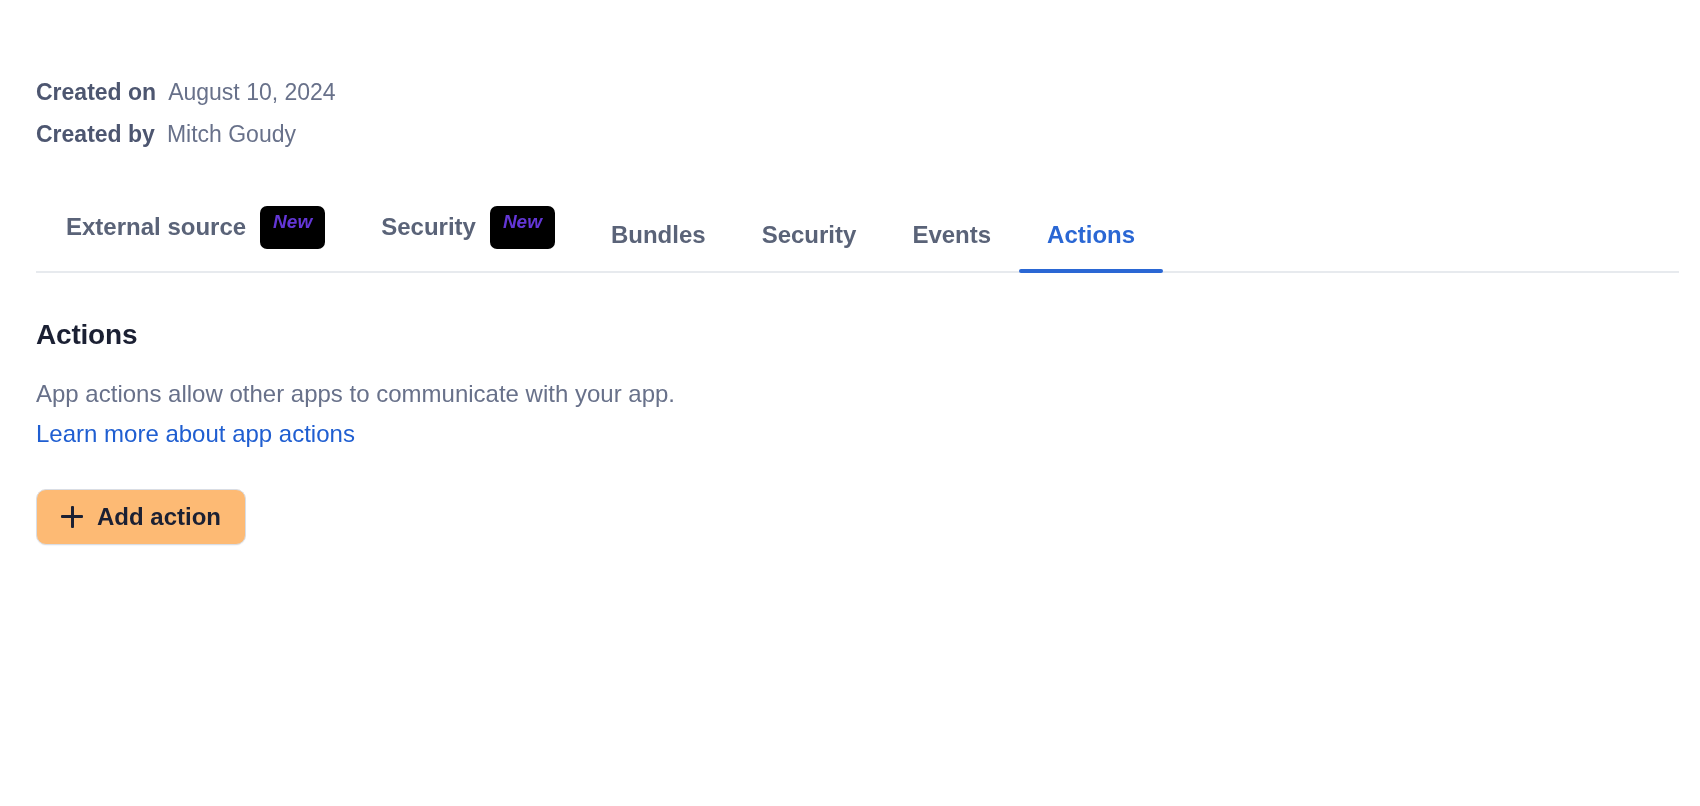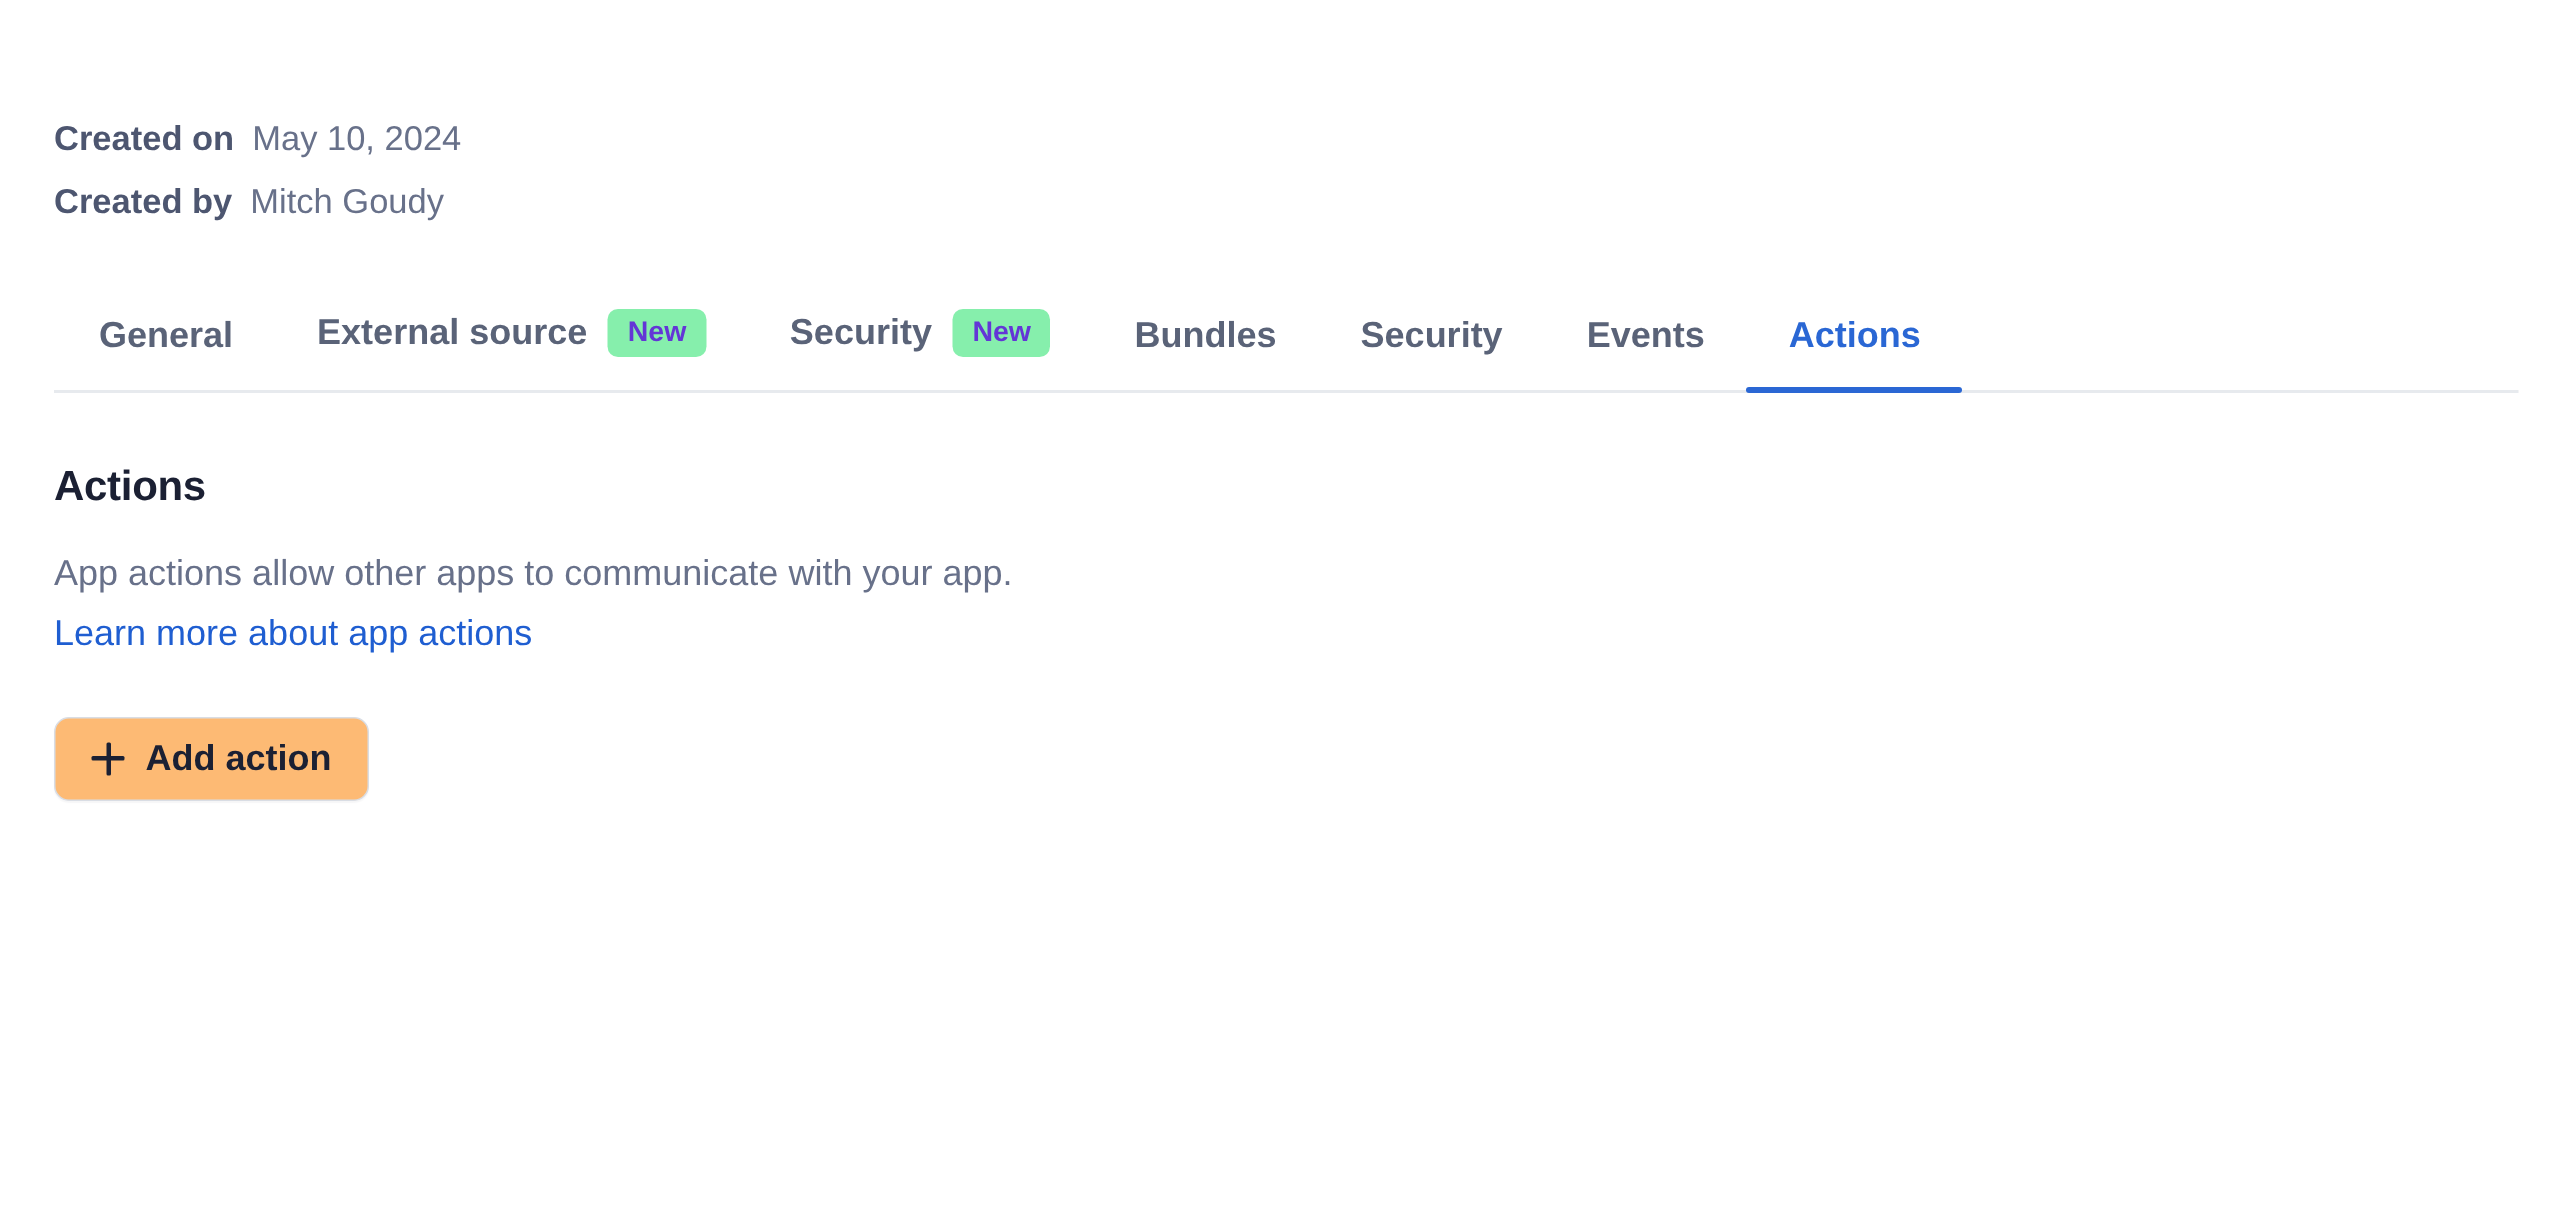--- a/index.html
+++ b/index.html
@@ -134,27 +134,28 @@
     height: 4px;
     background: #2a67d4;
     border-radius: 2px;
     z-index: 2;
   }
 
   .tab-badge {
     display: inline-flex;
     align-items: center;
     justify-content: center;
-    background: #86efac;
+    background: #000000;
     color: #6336d6;
     font-size: 19px;
     font-weight: 600;
     border-radius: 7px;
-    padding: 6px 13px 7px 13px;
+    padding: 6px 13px 18px 13px;
     line-height: 1;
+    font-style: italic;
   }
 
   .tabs-divider {
     height: 2px;
     background: #e7eaee;
     width: 100%;
     position: relative;
     z-index: 1;
   }
 
@@ -230,34 +231,31 @@
 </style>
 </head>
 <body>
 
 <div class="page">
 
 
   <div class="meta-block">
     <div class="meta-row">
       <span class="meta-label">Created on</span>
-      <span class="meta-value">May 10, 2024</span>
+      <span class="meta-value">August 10, 2024</span>
     </div>
     <div class="meta-row">
       <span class="meta-label">Created by</span>
       <span class="meta-value">Mitch Goudy</span>
     </div>
   </div>
 
   <div class="tabs-wrap">
     <div class="tabs">
 
-      <button class="tab">
-        <span>General</span>
-      </button>
 
       <button class="tab">
         <span>External source</span>
         <span class="tab-badge">New</span>
       </button>
 
       <button class="tab">
         <span>Security</span>
         <span class="tab-badge">New</span>
       </button>

